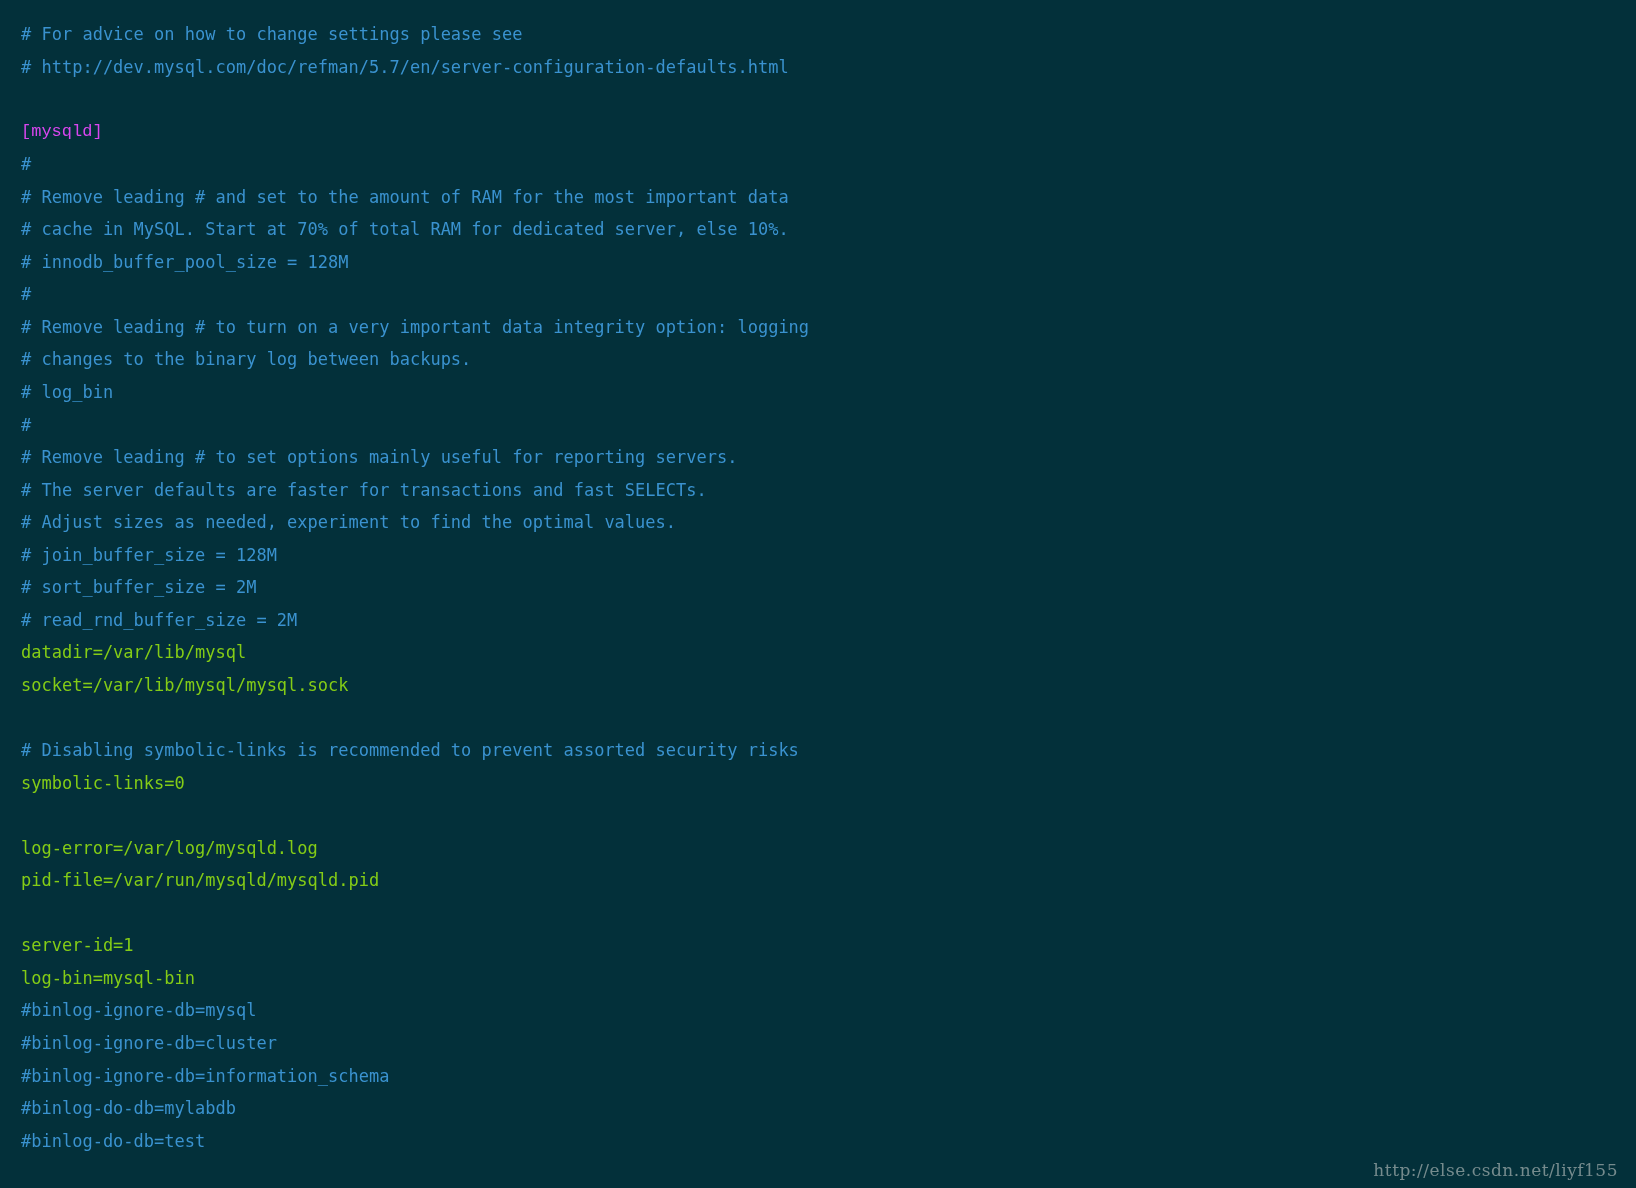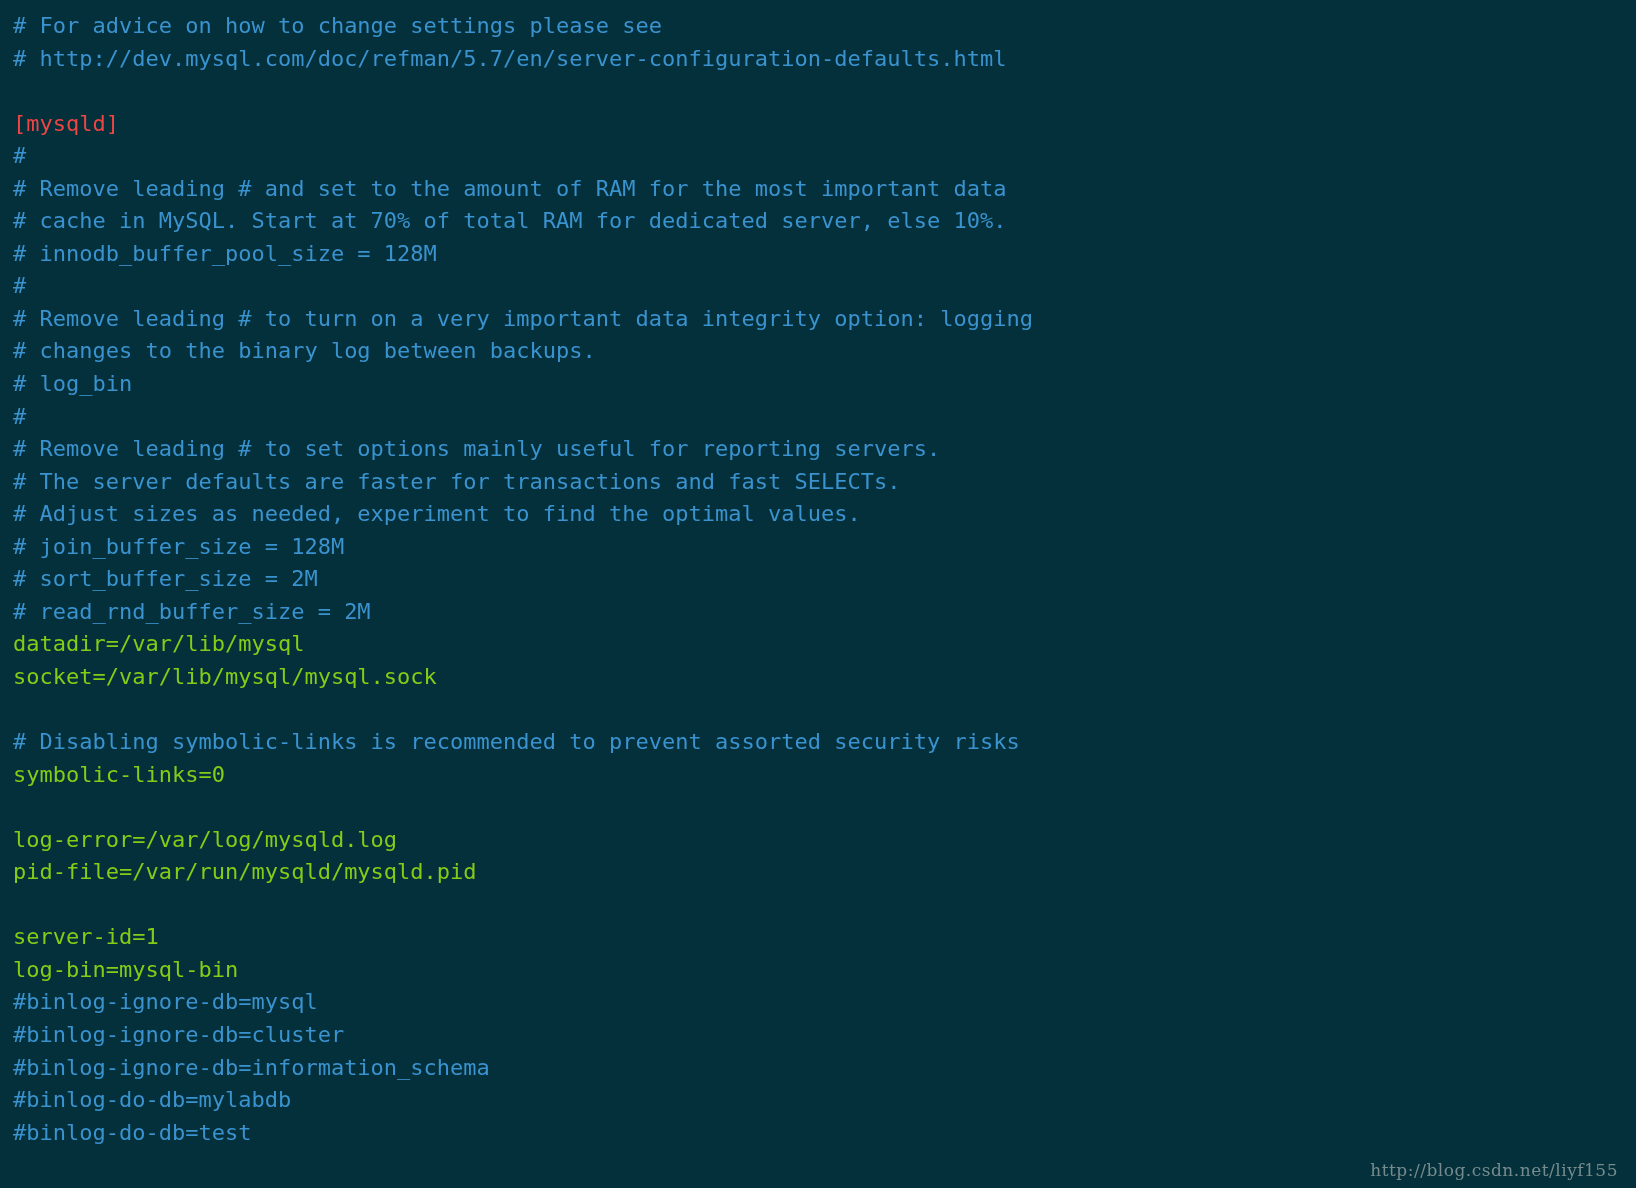--- a/index.html
+++ b/index.html
@@ -21,38 +21,38 @@
     height: 1188px;
     background: #03303a;
     padding: 0;
     box-sizing: border-box;
   }
 
   #code {
     position: absolute;
     left: 5px;
     top: 2px;
-    margin: 8px;
+    margin: 16px;
     padding: 0;
     font-family: "DejaVu Sans Mono", "Liberation Mono", monospace;
-    font-size: 22px;
+    font-size: 17px;
     line-height: 32.55px;
     letter-spacing: 0px;
     white-space: pre;
   }
 
   .line {
     display: block;
     height: 32.55px;
     white-space: pre;
   }
 
   .comment { color: #3a92cf; }
   .config  { color: #84cc16; }
-  .section { color: #ef4444; }
+  .section { color: #d946ef; font-family: Liberation Mono, monospace; }
   .blank   { color: transparent; }
 
   #watermark {
     position: absolute;
     right: 18px;
     bottom: 8px;
     color: #8a9b9c;
     font-family: "DejaVu Serif", "Liberation Serif", serif;
     font-size: 17px;
     letter-spacing: 0.5px;
@@ -60,15 +60,15 @@
     opacity: 0.85;
   }
 </style>
 </head>
 <body>
 
 <div id="terminal">
 
   <div id="code"><div class="line comment"># For advice on how to change settings please see</div><div class="line comment"># http://dev.mysql.com/doc/refman/5.7/en/server-configuration-defaults.html</div><div class="line blank">&nbsp;</div><div class="line section">[mysqld]</div><div class="line comment">#</div><div class="line comment"># Remove leading # and set to the amount of RAM for the most important data</div><div class="line comment"># cache in MySQL. Start at 70% of total RAM for dedicated server, else 10%.</div><div class="line comment"># innodb_buffer_pool_size = 128M</div><div class="line comment">#</div><div class="line comment"># Remove leading # to turn on a very important data integrity option: logging</div><div class="line comment"># changes to the binary log between backups.</div><div class="line comment"># log_bin</div><div class="line comment">#</div><div class="line comment"># Remove leading # to set options mainly useful for reporting servers.</div><div class="line comment"># The server defaults are faster for transactions and fast SELECTs.</div><div class="line comment"># Adjust sizes as needed, experiment to find the optimal values.</div><div class="line comment"># join_buffer_size = 128M</div><div class="line comment"># sort_buffer_size = 2M</div><div class="line comment"># read_rnd_buffer_size = 2M</div><div class="line config">datadir=/var/lib/mysql</div><div class="line config">socket=/var/lib/mysql/mysql.sock</div><div class="line blank">&nbsp;</div><div class="line comment"># Disabling symbolic-links is recommended to prevent assorted security risks</div><div class="line config">symbolic-links=0</div><div class="line blank">&nbsp;</div><div class="line config">log-error=/var/log/mysqld.log</div><div class="line config">pid-file=/var/run/mysqld/mysqld.pid</div><div class="line blank">&nbsp;</div><div class="line config">server-id=1</div><div class="line config">log-bin=mysql-bin</div><div class="line comment">#binlog-ignore-db=mysql</div><div class="line comment">#binlog-ignore-db=cluster</div><div class="line comment">#binlog-ignore-db=information_schema</div><div class="line comment">#binlog-do-db=mylabdb</div><div class="line comment">#binlog-do-db=test</div></div>
 
-  <div id="watermark">http://blog.csdn.net/liyf155</div>
+  <div id="watermark">http://else.csdn.net/liyf155</div>
 
 </div>
 
 </body></html>

